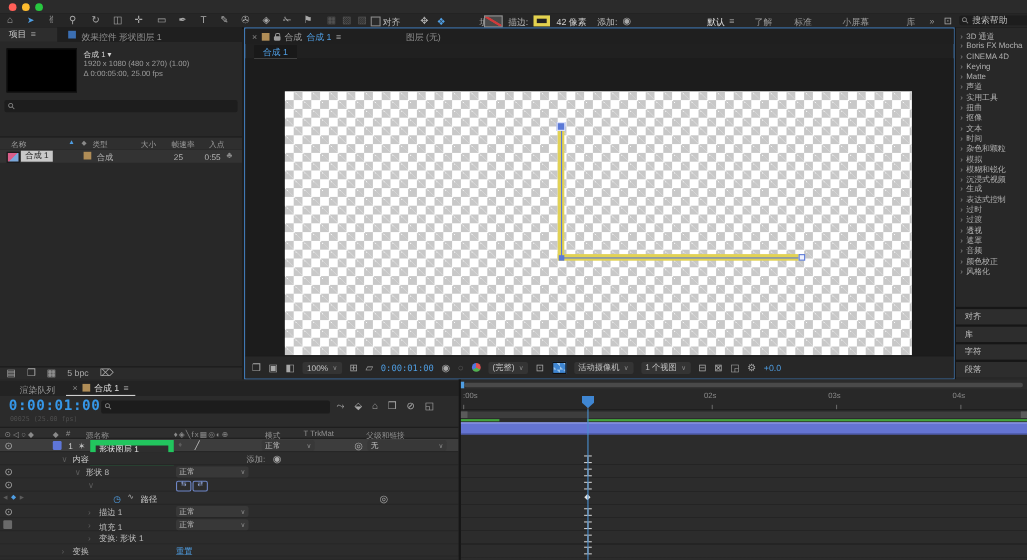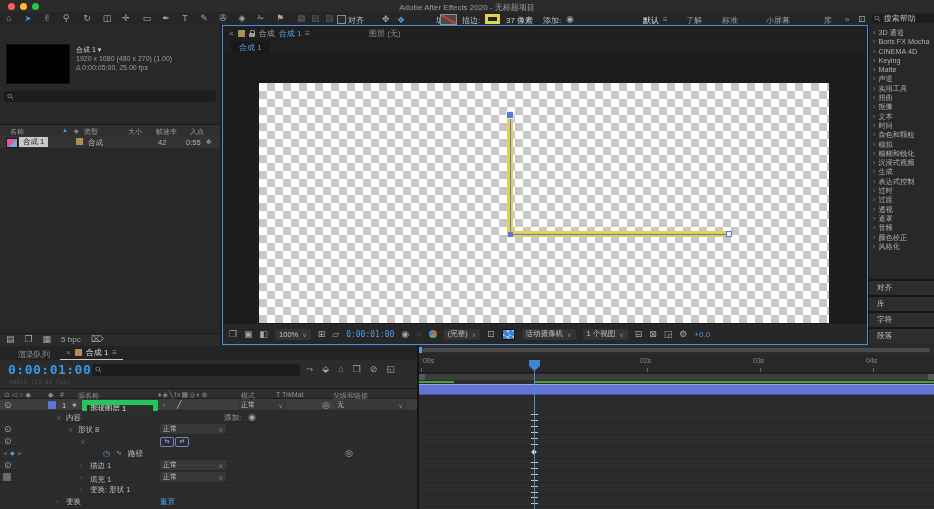--- a/index.html
+++ b/index.html
@@ -115,21 +115,20 @@
 </style>
 </head>
 <body>
 
 <div id="app">
 
   <div class="abs titlebar">
     <div class="abs tl" style="left:8px;background:#ff5f57"></div>
     <div class="abs tl" style="left:20px;background:#febc2e"></div>
     <div class="abs tl" style="left:32px;background:#28c840"></div>
-    <div class="abs tb-title">Adobe After Effects 2020 - 无标题项目</div>
   </div>
 
   <div class="abs toolbar">
     <span class="abs tool ic" style="left:2px">⌂</span>
     <span class="abs tool" style="left:21px;color:#4f9ee3">➤</span>
     <span class="abs tool ic" style="left:40px">✌</span>
     <span class="abs tool ic" style="left:59px">⚲</span>
     <span class="abs tool ic" style="left:80px">↻</span>
     <span class="abs tool ic" style="left:100px">◫</span>
     <span class="abs tool ic" style="left:119px">✛</span>
@@ -149,39 +148,47 @@
     <span class="abs chk" style="left:337px"></span>
     <span class="abs" style="left:348px;top:3px;color:#bdbdbd">对齐</span>
 
     <span class="abs ic" style="left:382px;top:3px">✥</span>
     <span class="abs" style="left:397px;top:3px;color:#4f9ee3;font-size:9px">❖</span>
 
     <span class="abs" style="left:436px;top:3px;color:#bdbdbd">填充:</span>
     <span class="abs fillsw" style="left:440px"></span>
     <span class="abs" style="left:462px;top:3px;color:#bdbdbd">描边:</span>
     <span class="abs strokesw" style="left:485px"></span>
-    <span class="abs" style="left:506px;top:3px;color:#d0d0d0">37 像素</span>
+    <span class="abs" style="left:506px;top:3px;color:#d0d0d0">42 像素</span>
     <span class="abs" style="left:543px;top:3px;color:#bdbdbd">添加:</span>
     <span class="abs ic" style="left:566px;top:2.5px">◉</span>
 
     <span class="abs ws" style="left:643px;color:#e2e2e2">默认</span>
     <span class="abs ws menu-ic" style="left:663px"></span>
     <span class="abs ws" style="left:686px">了解</span>
     <span class="abs ws" style="left:722px">标准</span>
     <span class="abs ws" style="left:766px">小屏幕</span>
     <span class="abs ws" style="left:824px">库</span>
     <span class="abs ws" style="left:845px">»</span>
     <span class="abs ic" style="left:858px;top:3px">⊡</span>
     <div class="abs searchbox" style="left:872px">
       <span class="mag">⚲</span>
       <span style="color:#bdbdbd">搜索帮助</span>
     </div>
   </div>
 
   <div class="abs proj">
+    <div class="abs ptabs">
+      <div class="abs ptab-active">
+        <span>项目</span>
+        <span class="menu-ic"></span>
+      </div>
+      <span class="abs" style="left:62px;top:3px;width:7px;height:7px;background:#3b6fb3"></span>
+      <span class="abs" style="left:74px;top:3px;color:#8f8f8f">效果控件 形状图层 1</span>
+    </div>
 
     <div class="abs thumb"></div>
     <div class="abs pinfo" style="top:20px;color:#d6d6d6"><span>合成 1</span> ▾</div>
     <div class="abs pinfo" style="top:30px">1920 x 1080 (480 x 270) (1.00)</div>
     <div class="abs pinfo" style="top:39px">Δ 0:00:05:00, 25.00 fps</div>
 
     <div class="abs psearch">
       <span class="mag">⚲</span>
     </div>
 
@@ -193,21 +200,21 @@
       <span class="abs" style="left:128px;top:2px">大小</span>
       <span class="abs" style="left:156px;top:2px">帧速率</span>
       <span class="abs" style="left:190px;top:2px">入点</span>
     </div>
 
     <div class="abs prow">
       <span class="abs compic" style="left:6px;top:2px"></span>
       <span class="abs namebox" style="left:19px;top:1px">合成 1</span>
       <span class="abs tansq" style="left:76px;top:2px"></span>
       <span class="abs" style="left:88px;top:2px;font-size:7.5px;color:#b5b5b5">合成</span>
-      <span class="abs" style="left:158px;top:2px;font-size:7.5px;color:#b5b5b5">42</span>
+      <span class="abs" style="left:158px;top:2px;font-size:7.5px;color:#b5b5b5">25</span>
       <span class="abs" style="left:186px;top:2px;font-size:7.5px;color:#b5b5b5">0:55</span>
       <span class="abs" style="left:206px;top:1px;color:#8a8a8a;font-size:8px">♣</span>
     </div>
 
     <div class="abs pfoot">
       <span class="ic">▤</span>
       <span class="ic">❐</span>
       <span class="ic">▦</span>
       <span style="color:#a8a8a8">5 bpc</span>
       <span class="ic">⌦</span>

